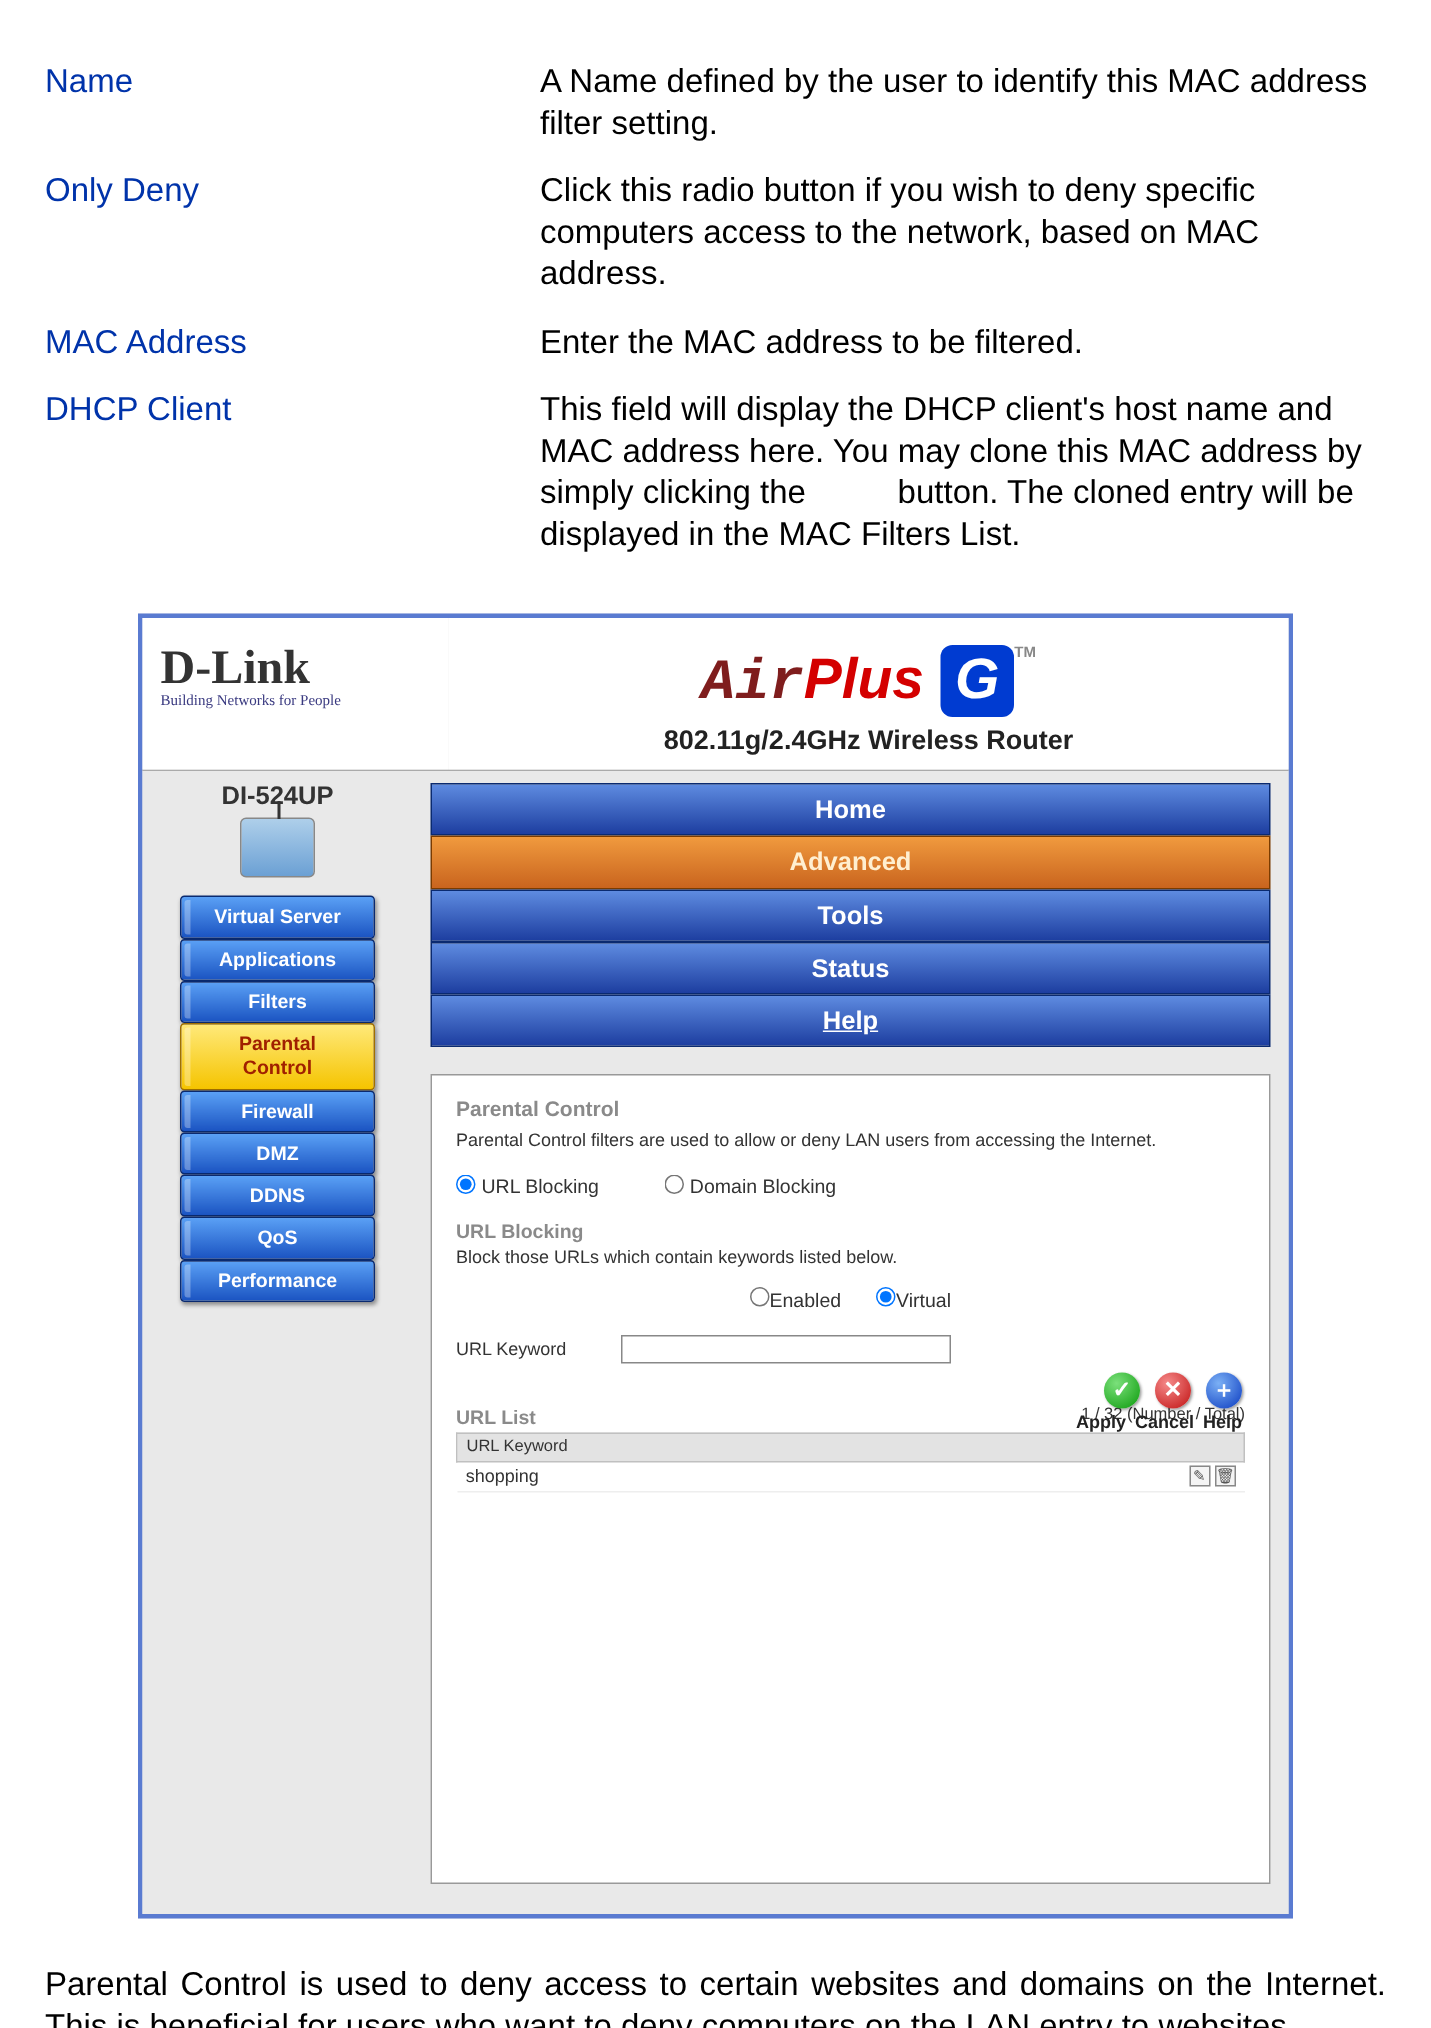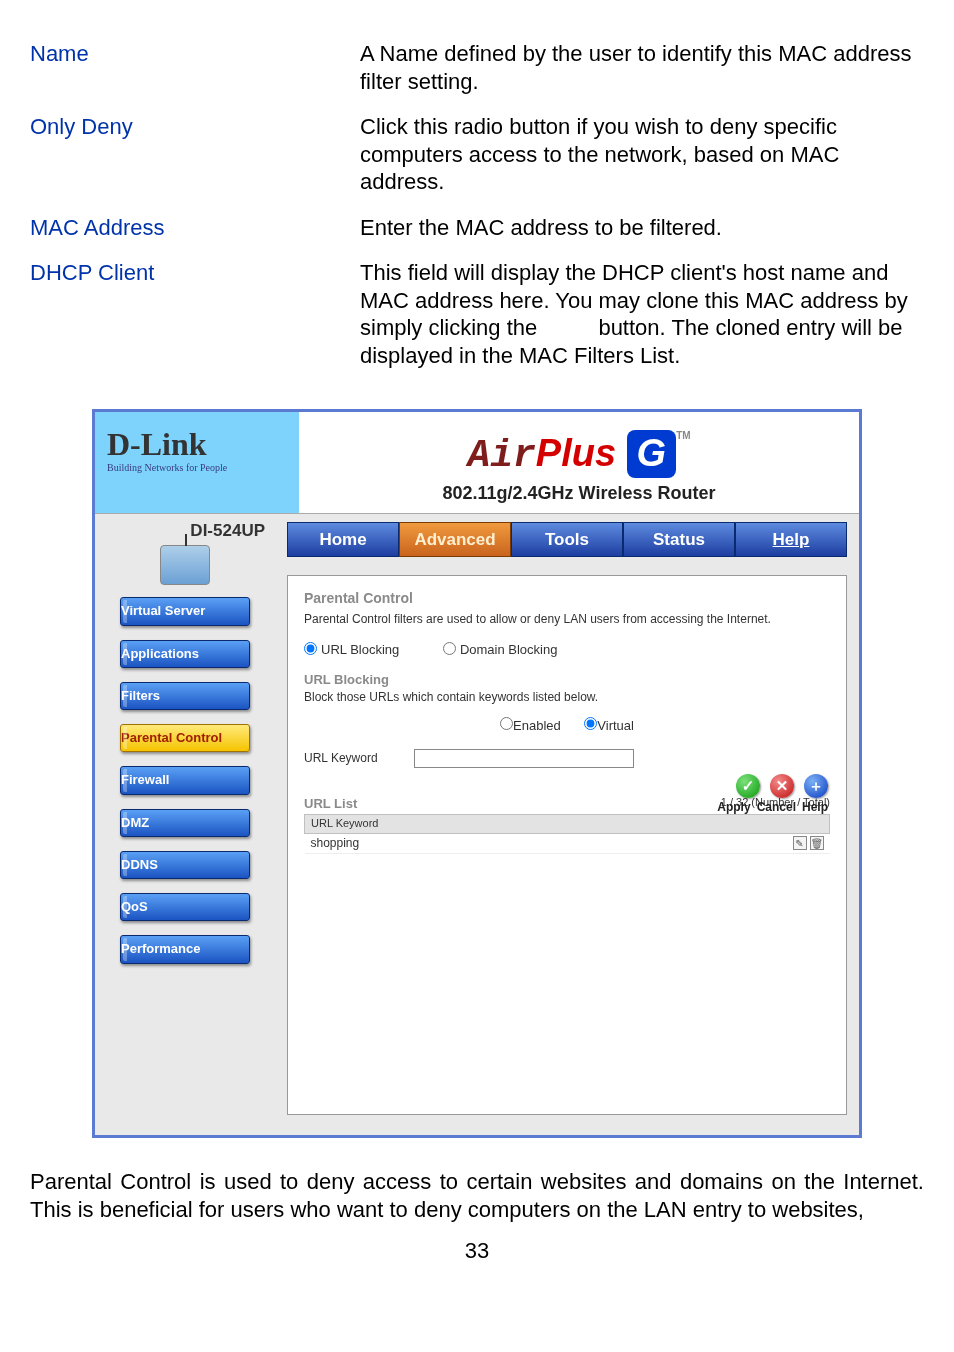--- a/index.html
+++ b/index.html
@@ -25,21 +25,21 @@
     position: relative;
   }
   .router-header {
     height: 102px;
     display: flex;
     align-items: stretch;
     border-bottom: 1px solid #aaa;
   }
   .brand-left {
     width: 204px;
-    background: #7dd3fc;
+    background: #ffffff;
     padding: 12px 0 0 12px;
   }
   .brand-name { font-family: "Times New Roman", serif; font-weight: bold; font-size: 32px; color: #333; }
   .brand-sub { font-size: 10px; color: #3a3a80; font-family: Liberation Serif, serif; margin-top: -2px; }
   .brand-right {
     flex: 1;
     background: #fff;
     text-align: center;
     padding-top: 18px;
   }
@@ -48,50 +48,50 @@
   .air-plus { color: #d40000; }
   .air-g { display: inline-block; background: #003bd1; color: #fff; border-radius: 8px; padding: 0 10px; font-style: italic; }
   .air-tm { font-size: 10px; color: #888; font-style: normal; vertical-align: top; }
   .air-sub { font-size: 18px; font-weight: bold; color: #222; margin-top: 2px; font-style: normal; }
   .router-body { display: flex; }
   .sidebar {
     width: 180px;
     background: #e9e9e9;
     padding: 6px 10px 20px 10px;
   }
-  .model { font-weight: bold; font-size: 17px; color: #333; text-align: right; margin-bottom: 4px; }
+  .model { font-weight: bold; font-size: 17px; color: #333; text-align: center; margin-bottom: 4px; }
   .router-icon {
     width: 50px; height: 40px; margin: 0 auto 12px auto;
     background: linear-gradient(#aecfea,#6ba0d4);
     border-radius: 4px;
     border: 1px solid #888;
     position: relative;
   }
   .router-icon:before {
     content: ""; position: absolute; top: -12px; left: 50%; width: 2px; height: 12px; background: #333;
   }
   .sbtn {
     display: block;
     width: 130px;
-    margin: 0 auto 14px auto;
-    padding: 5px 0;
-    text-align: left;
+    margin: 0 auto 0 auto;
+    padding: 5px 16px;
+    text-align: center;
     font-size: 13px;
     font-weight: bold;
     color: #fff;
     background: linear-gradient(#5aa0f5,#1b54c2);
     border: 1px solid #0a2a70;
     border-radius: 3px;
     box-shadow: 1px 2px 3px rgba(0,0,0,.4);
     position: relative;
   }
   .sbtn.highlight { background: linear-gradient(#ffe97a,#f5c400); color: #a02000; border-color: #a07000; }
   .sbtn .notch { position: absolute; left: 2px; top: 2px; bottom: 2px; width: 4px; background: rgba(255,255,255,.3); border-radius: 2px 0 0 2px; }
   .main-area { flex: 1; background: #e9e9e9; padding: 8px 12px 20px 12px; }
-  .topnav { display: flex; width: 100%; margin-bottom: 18px; }
+  .topnav { display: flex; width: 100%; margin-bottom: 18px; flex-direction: column; }
   .tab {
     flex: 1;
     text-align: center;
     font-size: 17px;
     font-weight: bold;
     color: #fff;
     padding: 6px 0;
     background: linear-gradient(#5e8be0,#1d3ea0);
     border: 1px solid #0a2a70;
   }

